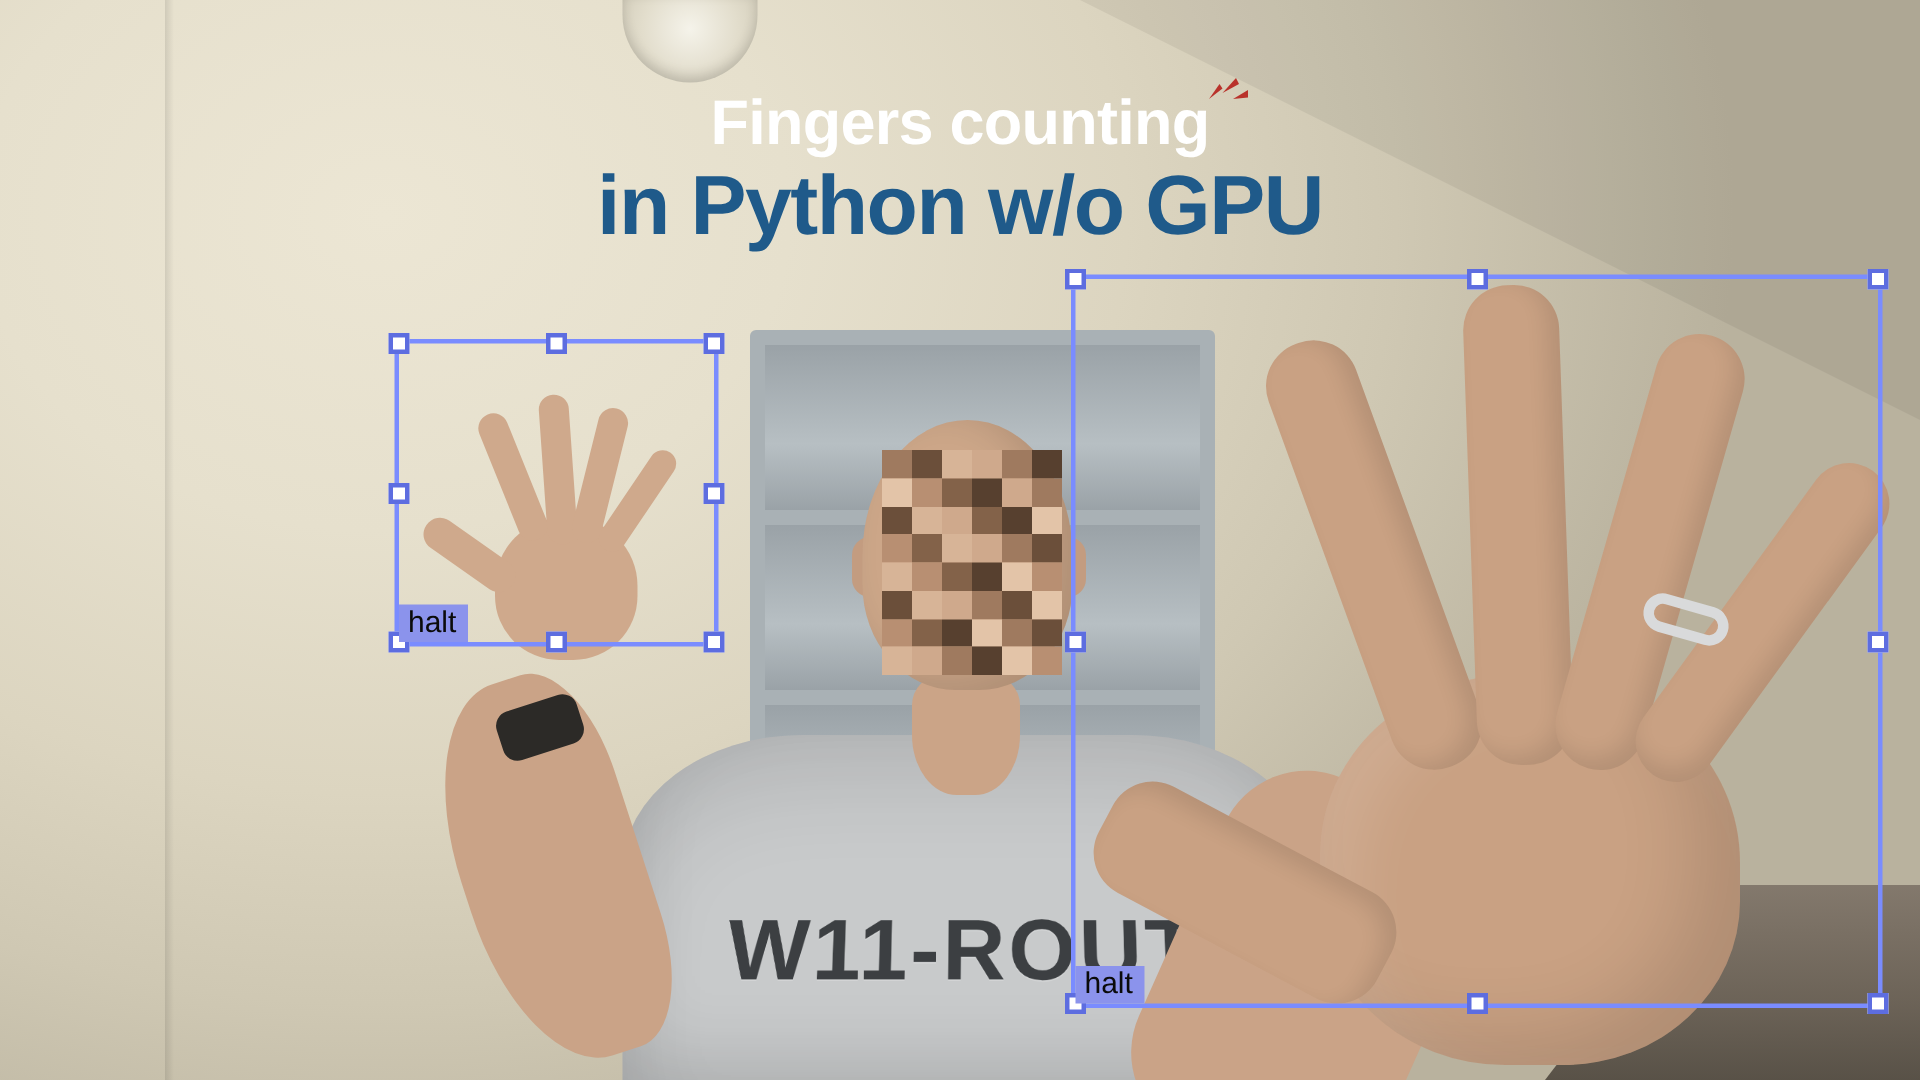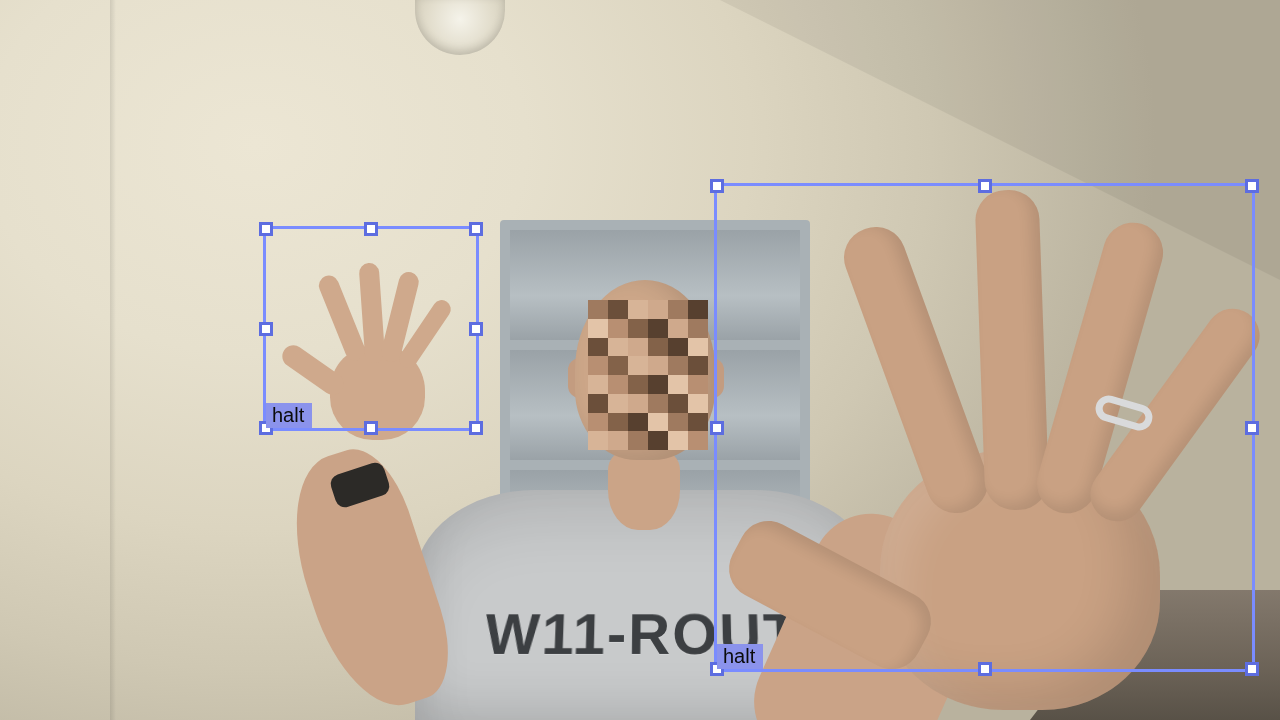--- a/index.html
+++ b/index.html
@@ -265,20 +265,31 @@
     <div class="palm-r"></div>
     <div class="finger f1"></div>
       <div class="finger f2"></div>
       <div class="finger f3"></div>
       <div class="finger f4"></div>
       <div class="finger f5"></div>
     <div class="ring"></div>
   </div>
 
   <div class="title">
+    <div class="line1">
+      <span>Fingers counting</span>
+      <span class="accent">
+        <svg viewBox="0 0 30 30" width="30" height="30">
+          <polygon points="4,18 11,8 13,11" fill="#b9322b"></polygon>
+          <polygon points="13,14 22,4 24,8" fill="#b9322b"></polygon>
+          <polygon points="20,18 30,12 30,17" fill="#b9322b"></polygon>
+        </svg>
+      </span>
+    </div>
+    <div class="line2">in Python w/o GPU</div>
   </div>
 
   <div class="bbox" id="bbox-0" style="left: 263px; top: 226px; width: 216px; height: 205px;">
     <div class="handle h-tl"></div>
     <div class="handle h-tm"></div>
     <div class="handle h-tr"></div>
     <div class="handle h-ml"></div>
     <div class="handle h-mr"></div>
     <div class="handle h-bl"></div>
     <div class="handle h-bm"></div>

